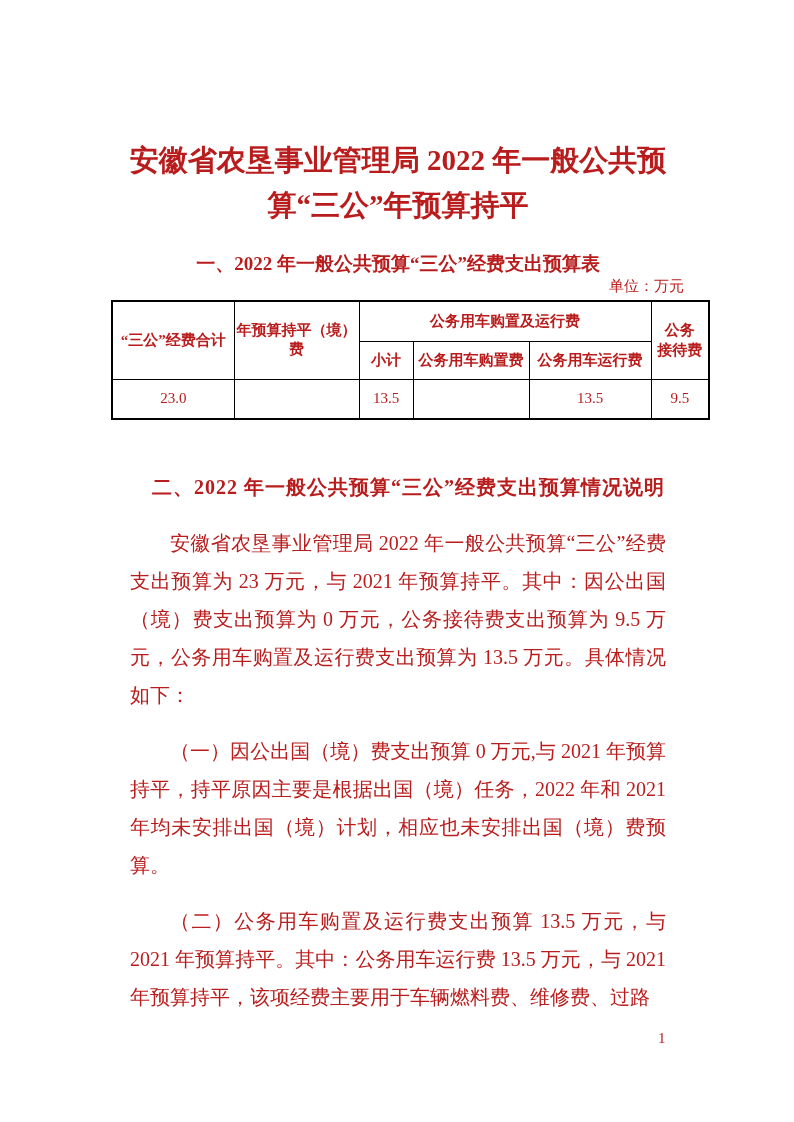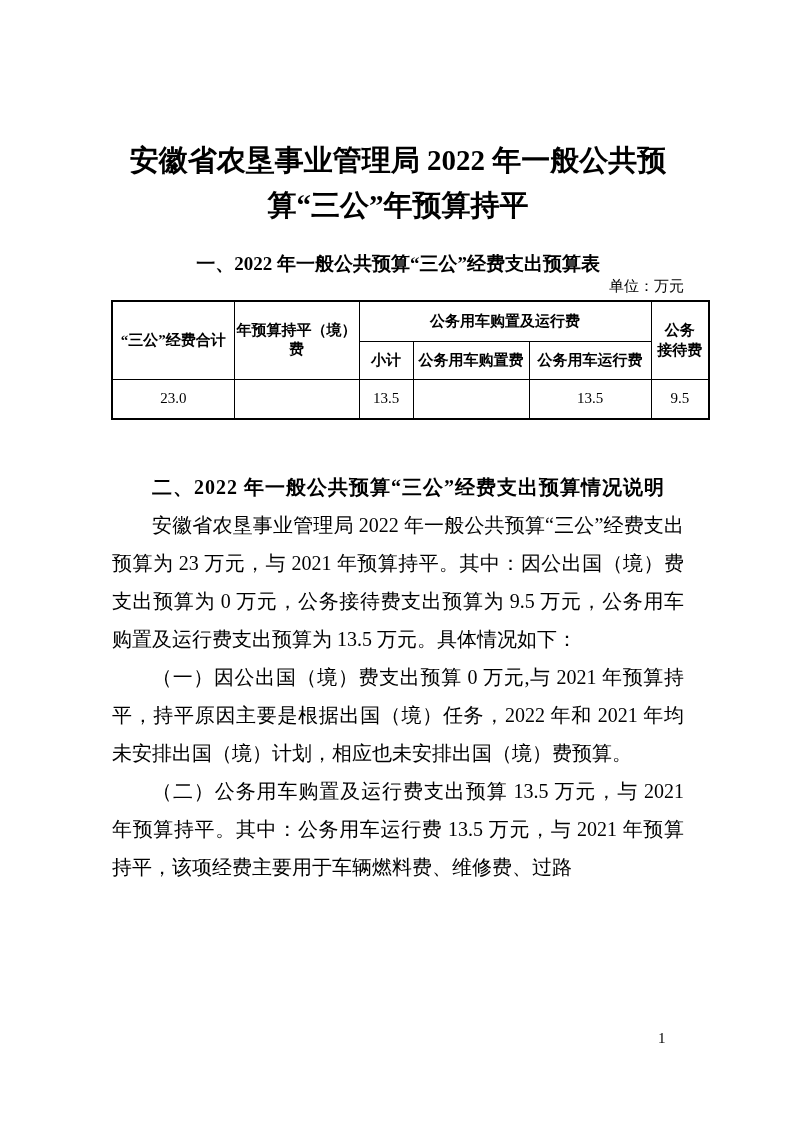--- a/index.html
+++ b/index.html
@@ -9,21 +9,21 @@
   }
   .page {
     position: relative;
     width: 794px;
     height: 1122px;
     margin: 0 auto;
     background: #ffffff;
     box-sizing: border-box;
     padding: 138px 110px 0 112px;
     font-family: "Liberation Serif", "DejaVu Serif", serif;
-    color: #000000;
+    color: #b91c1c;
     overflow: hidden;
   }
 
   
   .doc-title {
     margin: 0;
     text-align: center;
     font-size: 29px;
     font-weight: bold;
     line-height: 45px;
@@ -75,21 +75,21 @@
     margin: 48px 0 0 0;
     font-size: 20px;
     font-weight: bold;
     line-height: 38px;
     text-indent: 2em;
     text-align: justify;
     letter-spacing: 1px;
     width: 560px;
   }
   .para {
-    margin: 0;
+    margin: 18px;
     font-size: 20px;
     line-height: 38px;
     text-indent: 2em;
     text-align: justify;
   }
   .para .lead { font-weight: normal; }
 
   .page-number {
     position: absolute;
     left: 658px;

